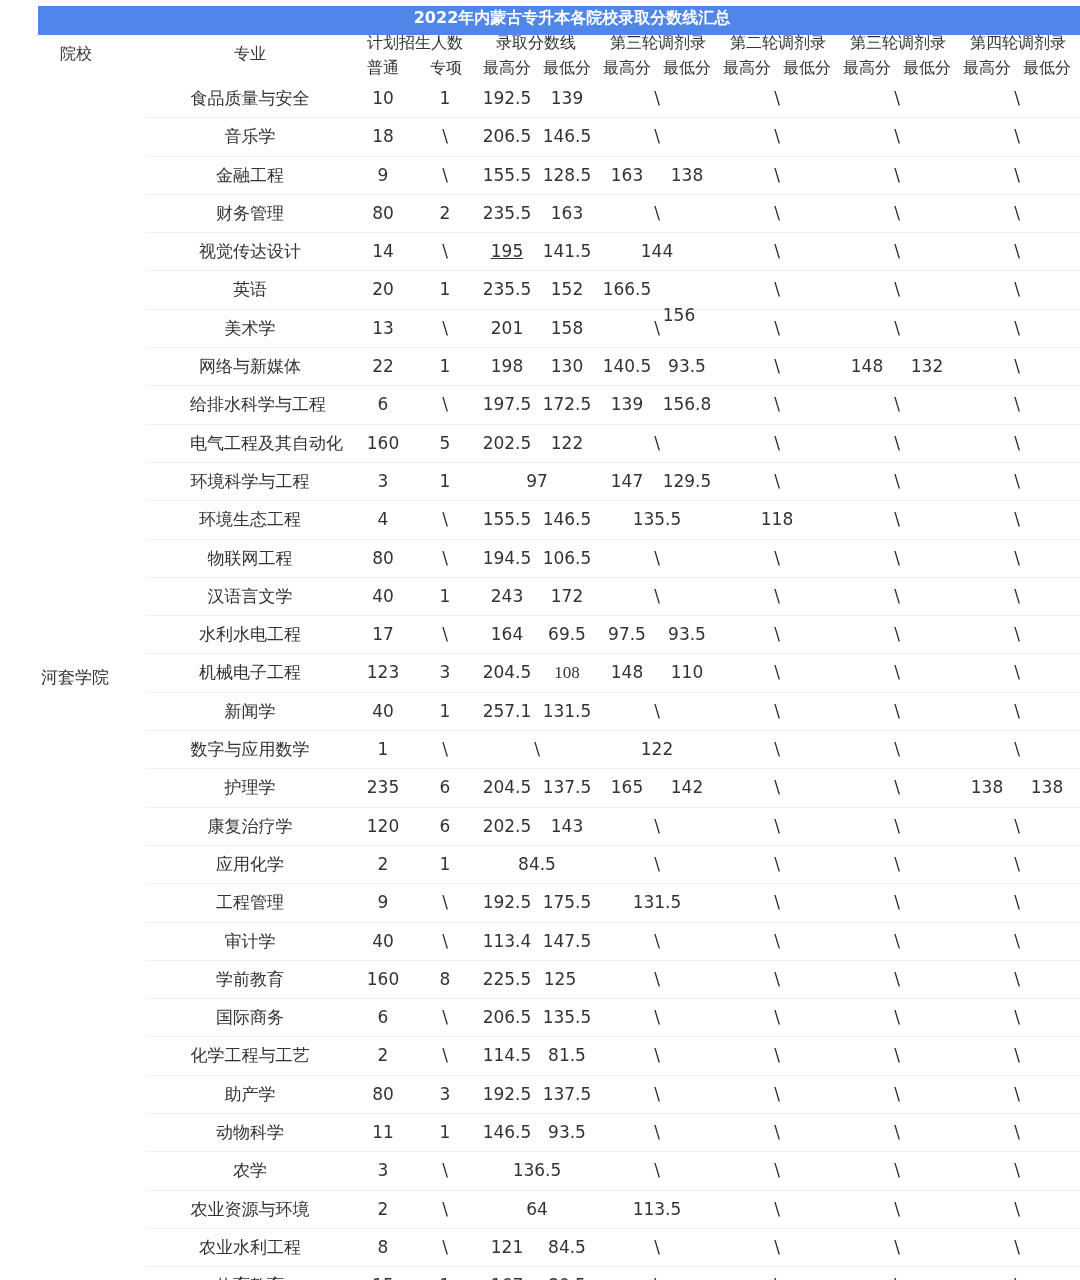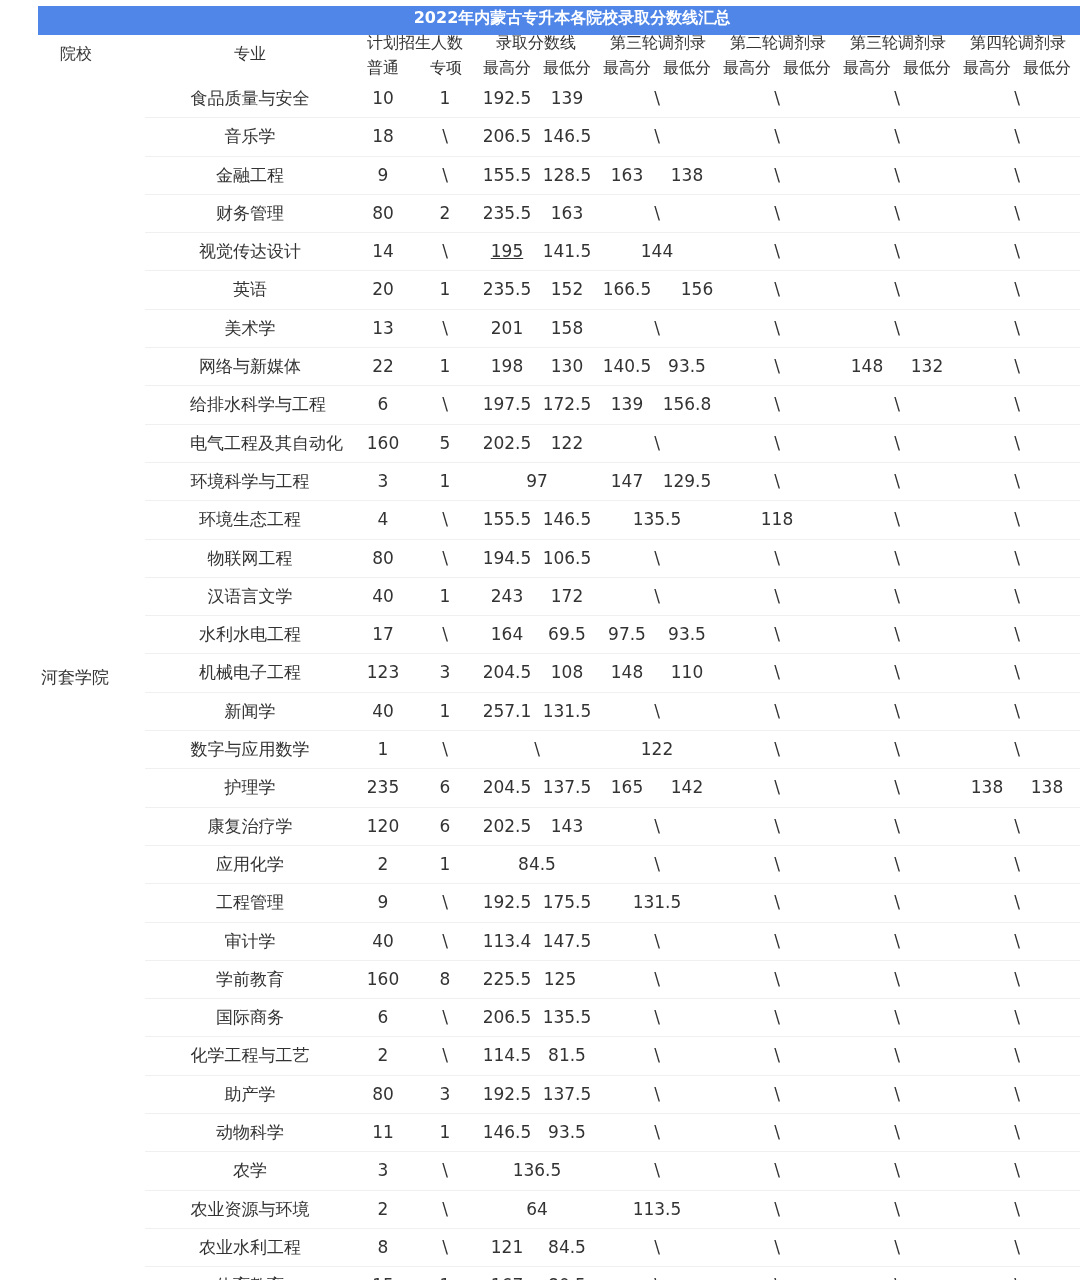--- a/index.html
+++ b/index.html
@@ -99,21 +99,21 @@
       <div class="cell" style="left: 693px; width: 118px;">\</div>
       <div class="cell" style="left: 813px; width: 118px;">\</div>
     </div>
     <div class="row">
       <div class="cell" style="left: 45px; width: 120px;">英语</div>
       <div class="cell" style="left: 210px; width: 56px;">20</div>
       <div class="cell" style="left: 272px; width: 56px;">1</div>
       <div class="cell" style="left: 333px; width: 58px;">235.5</div>
       <div class="cell" style="left: 393px; width: 58px;">152</div>
       <div class="cell" style="left: 453px; width: 58px;">166.5</div>
-      <div class="cell" style="left: 523px; width: 58px;">156</div>
+      <div class="cell" style="left: 505px; width: 58px; margin-top: 26px;">156</div>
       <div class="cell" style="left: 573px; width: 118px;">\</div>
       <div class="cell" style="left: 693px; width: 118px;">\</div>
       <div class="cell" style="left: 813px; width: 118px;">\</div>
     </div>
     <div class="row">
       <div class="cell" style="left: 45px; width: 120px;">美术学</div>
       <div class="cell" style="left: 210px; width: 56px;">13</div>
       <div class="cell" style="left: 272px; width: 56px;">\</div>
       <div class="cell" style="left: 333px; width: 58px;">201</div>
       <div class="cell" style="left: 393px; width: 58px;">158</div>
@@ -212,21 +212,21 @@
       <div class="cell" style="left: 513px; width: 58px;">93.5</div>
       <div class="cell" style="left: 573px; width: 118px;">\</div>
       <div class="cell" style="left: 693px; width: 118px;">\</div>
       <div class="cell" style="left: 813px; width: 118px;">\</div>
     </div>
     <div class="row">
       <div class="cell" style="left: 45px; width: 120px;">机械电子工程</div>
       <div class="cell" style="left: 210px; width: 56px;">123</div>
       <div class="cell" style="left: 272px; width: 56px;">3</div>
       <div class="cell" style="left: 333px; width: 58px;">204.5</div>
-      <div class="cell" style="left: 393px; width: 58px;">108</div>
+      <div class="cell" style="left: 393px; width: 58px; font-family: Liberation Serif, serif;">108</div>
       <div class="cell" style="left: 453px; width: 58px;">148</div>
       <div class="cell" style="left: 513px; width: 58px;">110</div>
       <div class="cell" style="left: 573px; width: 118px;">\</div>
       <div class="cell" style="left: 693px; width: 118px;">\</div>
       <div class="cell" style="left: 813px; width: 118px;">\</div>
     </div>
     <div class="row">
       <div class="cell" style="left: 45px; width: 120px;">新闻学</div>
       <div class="cell" style="left: 210px; width: 56px;">40</div>
       <div class="cell" style="left: 272px; width: 56px;">1</div>

